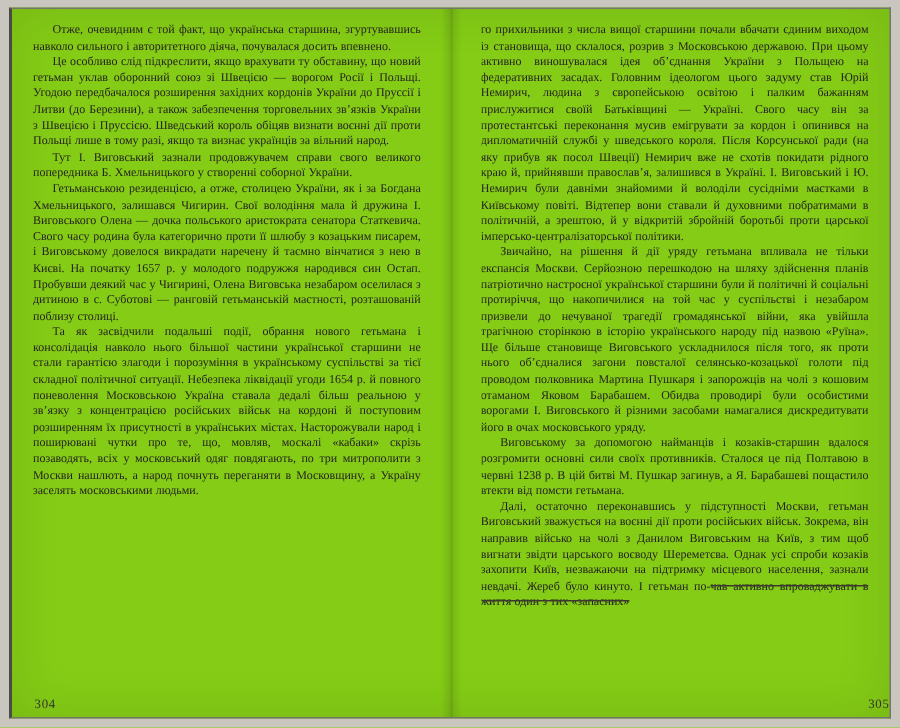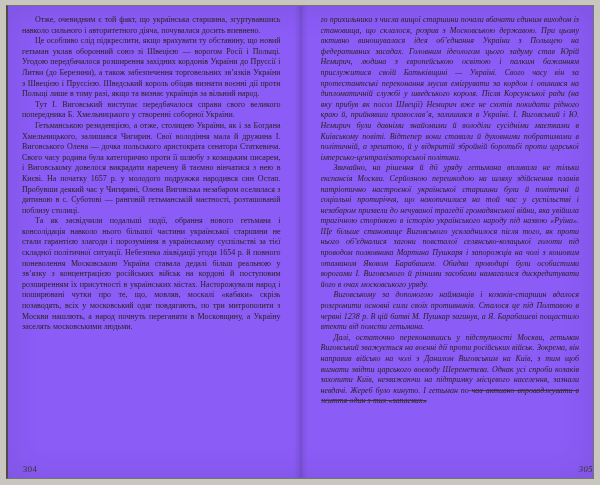--- a/index.html
+++ b/index.html
@@ -4,32 +4,32 @@
 <style>
   * { box-sizing: border-box; }
   html, body { margin: 0; padding: 0; }
   body {
     width: 600px; height: 485px; overflow: hidden;
     background: #c8c6bf;
     font-family: "Liberation Serif", "DejaVu Serif", serif;
   }
   .scan {
     position: absolute; left: 6px; top: 5px; width: 588px; height: 474px;
-    background: #8b5cf6;
+    background: #84cc16;
     border: 1px solid #76746e;
     border-left: 2px solid #4c4a45;
     box-shadow: inset 0 0 34px rgba(0,0,0,0.10);
     display: flex;
   }
   .page {
     position: relative;
     flex: 1 1 0;
     padding: 9px 13px 18px 14px;
   }
-  .page.right-page { padding: 9px 14px 18px 13px; font-style: italic; }
+  .page.right-page { padding: 9px 14px 18px 13px; }
   .gutter {
     flex: 0 0 14px;
     background: linear-gradient(90deg,
       rgba(0,0,0,0) 0%, rgba(0,0,0,0.10) 42%,
       rgba(0,0,0,0.17) 50%, rgba(0,0,0,0.08) 62%, rgba(0,0,0,0) 100%);
   }
   .text-block { height: 442px; overflow: hidden; }
   .text-block p {
     margin: 0;
     text-indent: 13px;
@@ -54,21 +54,21 @@
 </style>
 </head>
 <body>
 
 <div class="scan">
 
   <div class="page left-page">
     <div class="text-block">
       <p>Отже, очевидним є той факт, що українська старшина, згуртувавшись навколо сильного і авторитетного діяча, почувалася досить впевнено.</p>
       <p>Це особливо слід підкреслити, якщо врахувати ту обставину, що новий гетьман уклав оборонний союз зі Швецією — ворогом Росії і Польщі. Угодою передбачалося розширення західних кордонів України до Пруссії і Литви (до Березини), а також забезпечення торговельних зв’язків України з Швецією і Пруссією. Шведський король обіцяв визнати воєнні дії проти Польщі лише в тому разі, якщо та визнає українців за вільний народ.</p>
-      <p>Тут І. Виговський виступає передбачалося справи свого великого попередника Б. Хмельницького у створенні соборної України.</p>
+      <p>Тут І. Виговський зазнали продовжувачем справи свого великого попередника Б. Хмельницького у створенні соборної України.</p>
       <p>Гетьманською резиденцією, а отже, столицею України, як і за Богдана Хмельницького, залишався Чигирин. Свої володіння мала й дружина І. Виговського Олена — дочка польського аристократа сенатора Статкевича. Свого часу родина була категорично проти її шлюбу з козацьким писарем, і Виговському довелося викрадати наречену й таємно вінчатися з нею в Києві. На початку 1657 р. у молодого подружжя народився син Остап. Пробувши деякий час у Чигирині, Олена Виговська незабаром оселилася з дитиною в с. Суботові — ранговій гетьманській маєтності, розташованій поблизу столиці.</p>
       <p>Та як засвідчили подальші події, обрання нового гетьмана і консолідація навколо нього більшої частини української старшини не стали гарантією злагоди і порозуміння в українському суспільстві за тієї складної політичної ситуації. Небезпека ліквідації угоди 1654 р. й повного поневолення Московською Україна ставала дедалі більш реальною у зв’язку з концентрацією російських військ на кордоні й поступовим розширенням їх присутності в українських містах. Насторожували народ і поширювані чутки про те, що, мовляв, москалі «кабаки» скрізь позаводять, всіх у московський одяг повдягають, по три митрополити з Москви нашлють, а народ почнуть переганяти в Московщину, а Україну заселять московськими людьми.</p>
     </div>
     <div class="page-number pn-left">304</div>
   </div>
 
   <div class="gutter"></div>
 
   <div class="page right-page">
     <div class="text-block">

